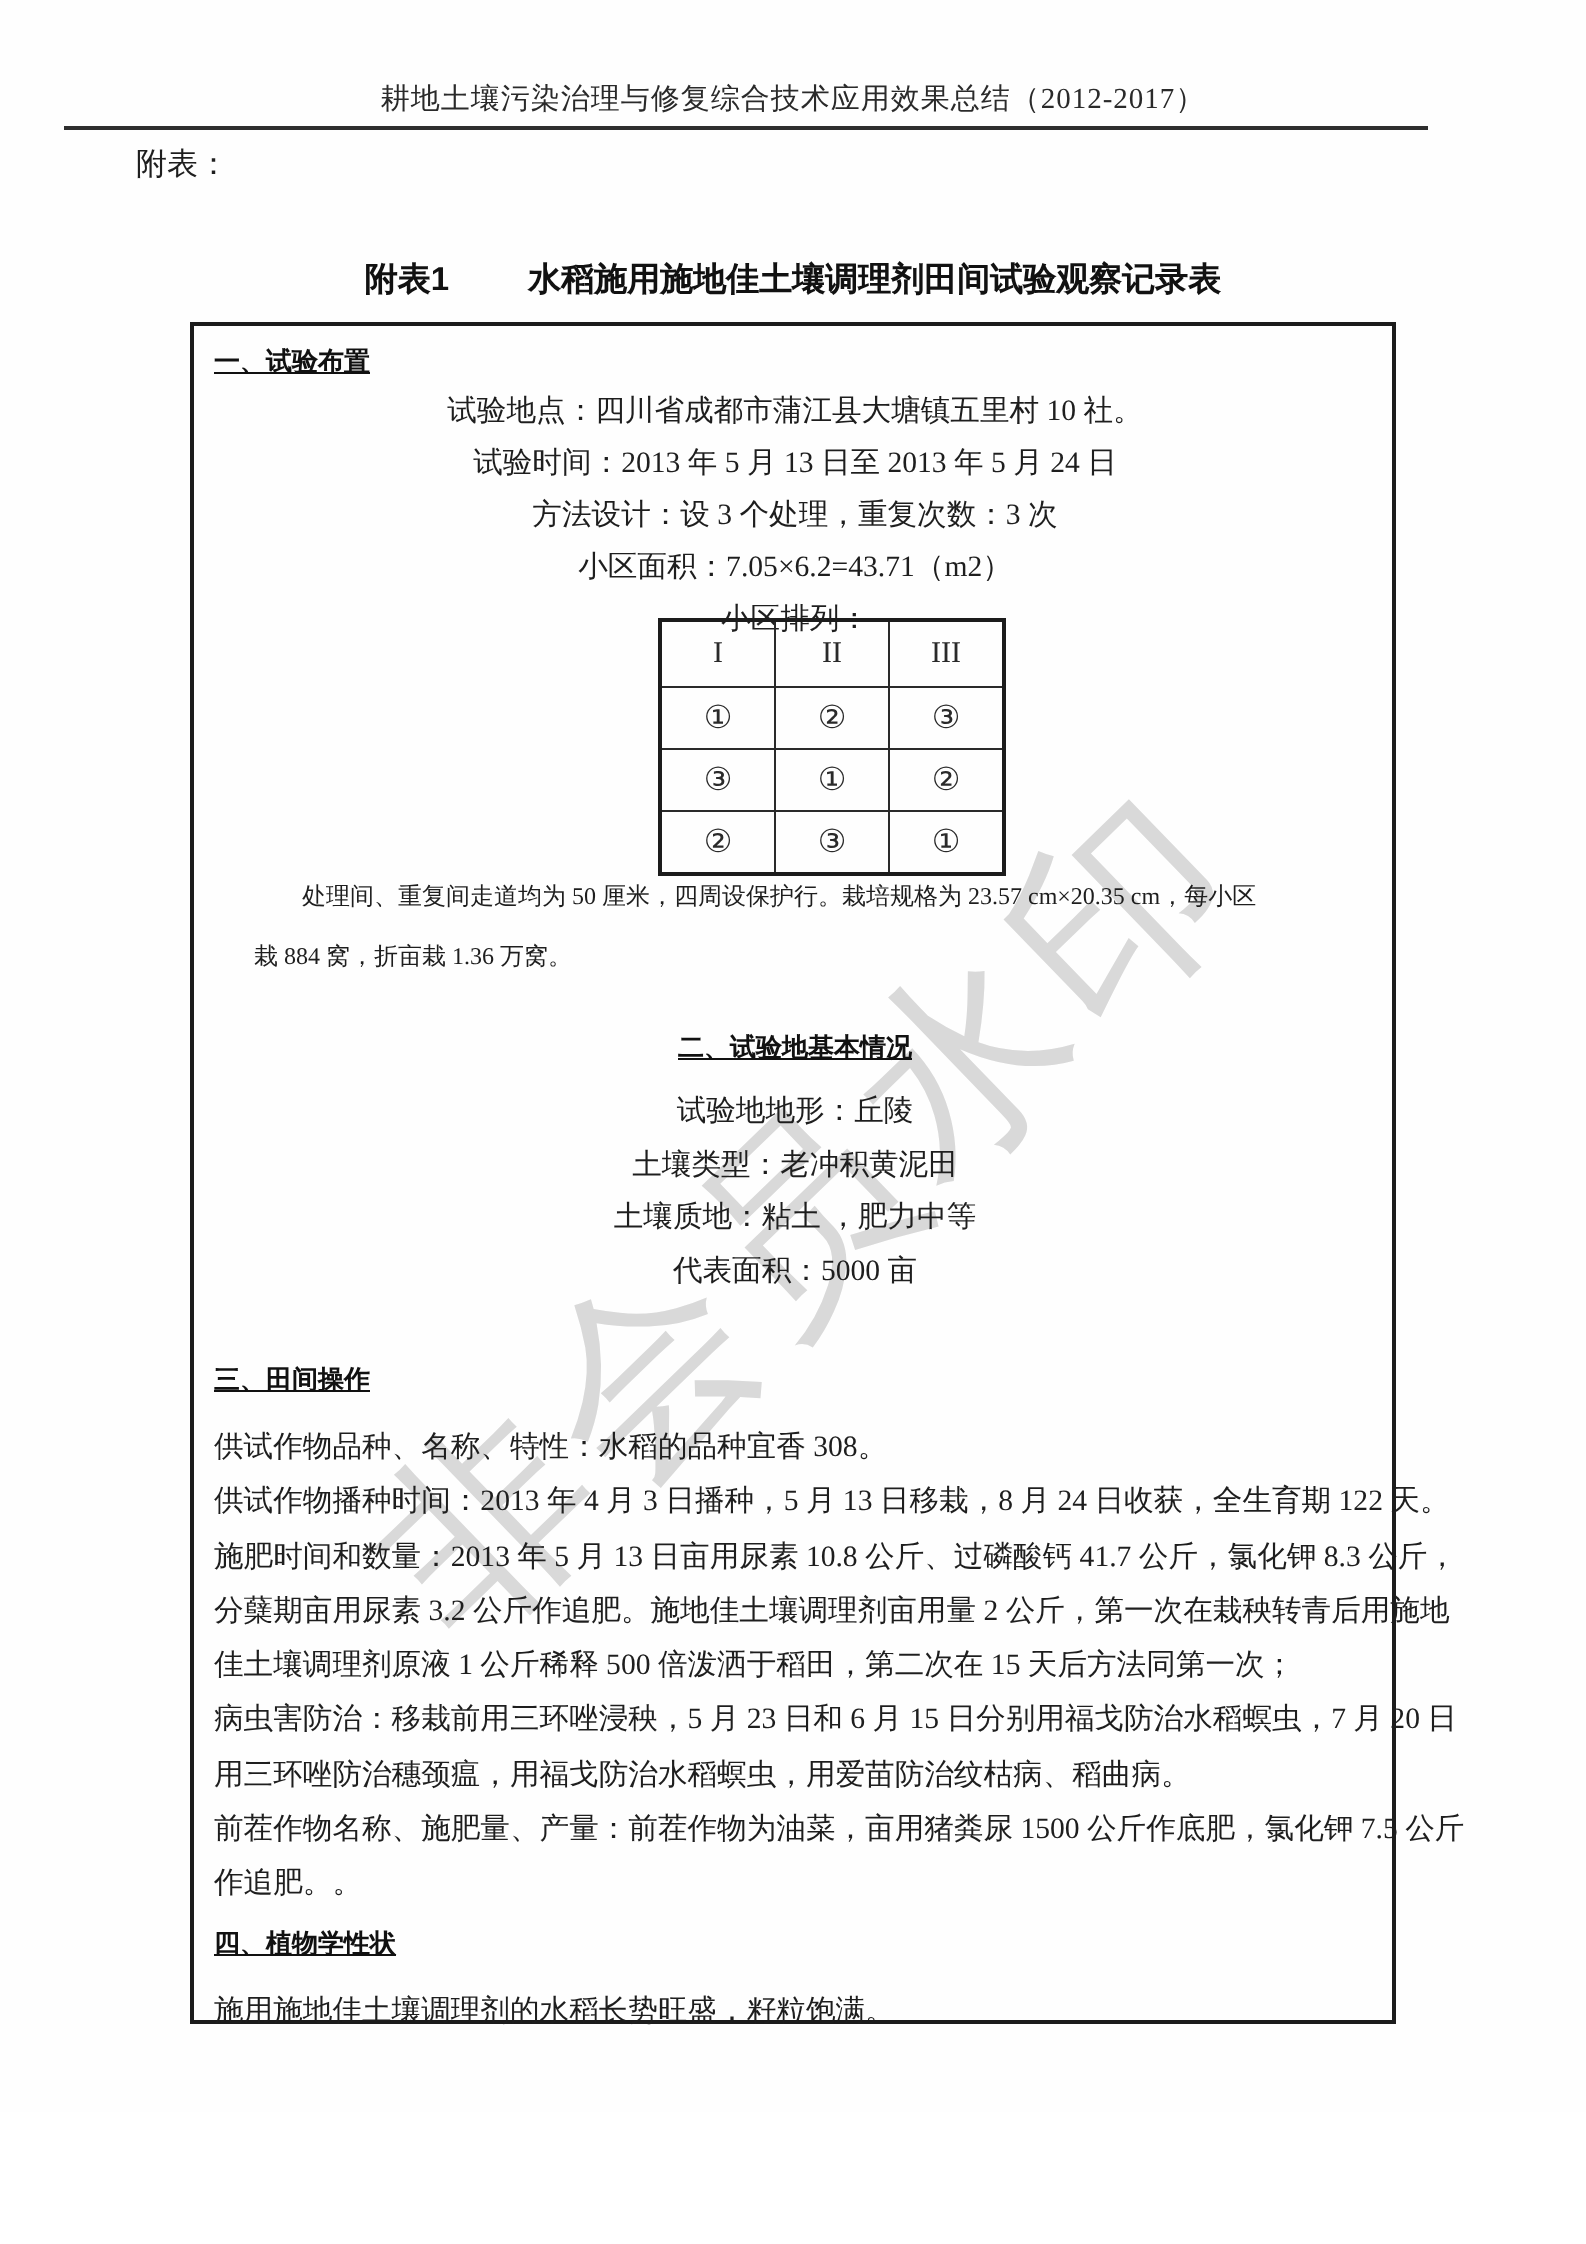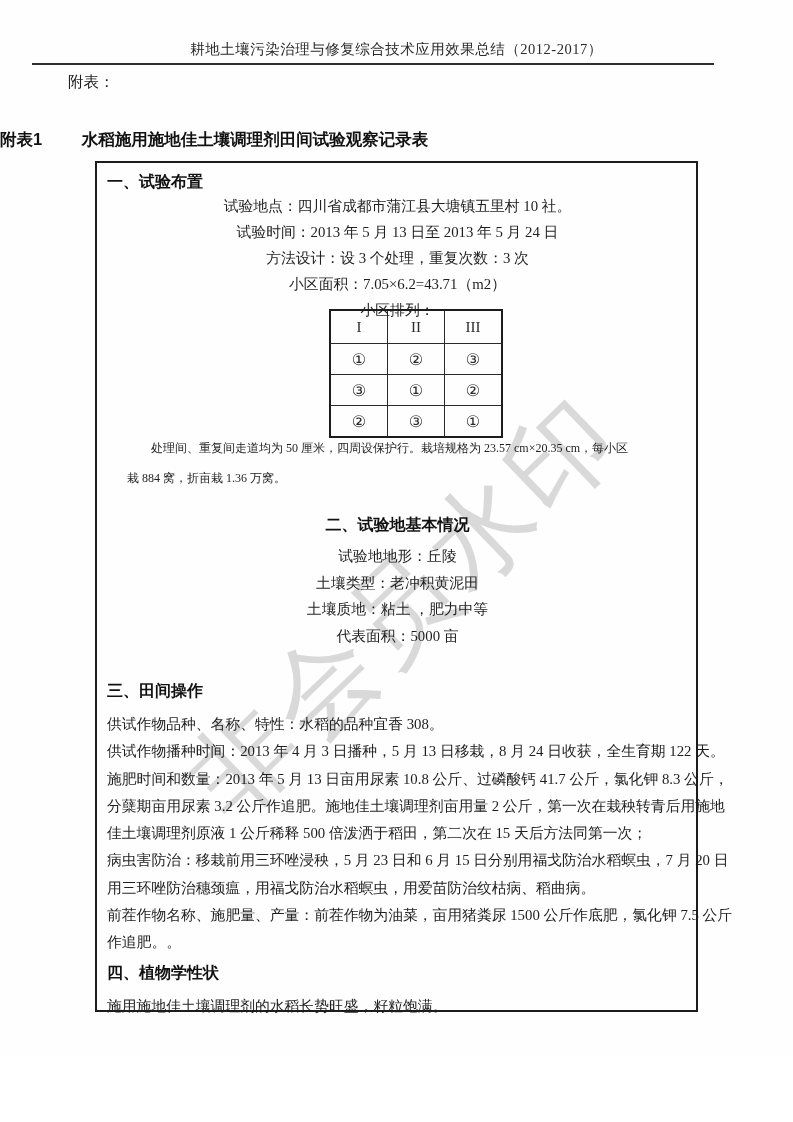--- a/index.html
+++ b/index.html
@@ -12,21 +12,21 @@
   .doc-header {
     position:absolute; top:40px; left:0; width:100%;
     text-align:center; font-size:14.5px; color:#2a2a2a; letter-spacing:0.5px;
   }
   .header-rule {
     position:absolute; top:63px; left:32px; width:682px; height:0;
     border-top:2px solid #2e2e2e;
   }
   .annex-label { position:absolute; top:72px; left:68px; font-size:15.5px; }
   .doc-title {
-    position:absolute; top:129px; left:0; width:100%; 
+    position:absolute; top:129px; left:0; width:100%; text-align:center;
     font-family:"Liberation Sans","DejaVu Sans",sans-serif;
     font-weight:700; font-size:16.5px; color:#111;
   }
   .doc-title .gap { display:inline-block; width:2.4em; }
   
   .watermark {
     position:absolute; left:100px; top:538px; width:610px; z-index:0;
     text-align:center; font-size:104px; color:#d9d9d9;
     font-family:"Liberation Sans","DejaVu Sans",sans-serif;
     letter-spacing:6px; transform:rotate(-44deg); white-space:nowrap;
@@ -34,21 +34,21 @@
   }
   
   .record-box {
     position:absolute; left:95px; top:161px; width:603px; height:851px;
     border:2px solid #1c1c1c; box-sizing:border-box; z-index:1;
     background:transparent;
   }
   .record-box > div { position:absolute; left:10px; right:8px; }
   .sec-title {
     font-family:"Liberation Sans","DejaVu Sans",sans-serif;
-    font-weight:700; font-size:16px; color:#111; white-space:nowrap;
+    font-weight:700; font-size:13px; color:#111; white-space:nowrap;text-decoration:underline;
   }
   .t1 { top:9px; }  .t2 { top:352px;text-align:center; }  .t3 { top:518px; }  .t4 { top:800px; }
   .lines { font-size:14.8px; white-space:nowrap; }
   .l1 { top:30px;  line-height:26px;text-align:center; }
   .l2 { top:380px; line-height:26.5px;text-align:center; }
   .l3 { top:548px; line-height:27.3px; }
   .l4 { top:830px; line-height:27px; }
   .note { top:270px; line-height:30px; font-size:12px; white-space:nowrap;margin-left:20px; }
   .note .indent { text-indent:2em; }
   

